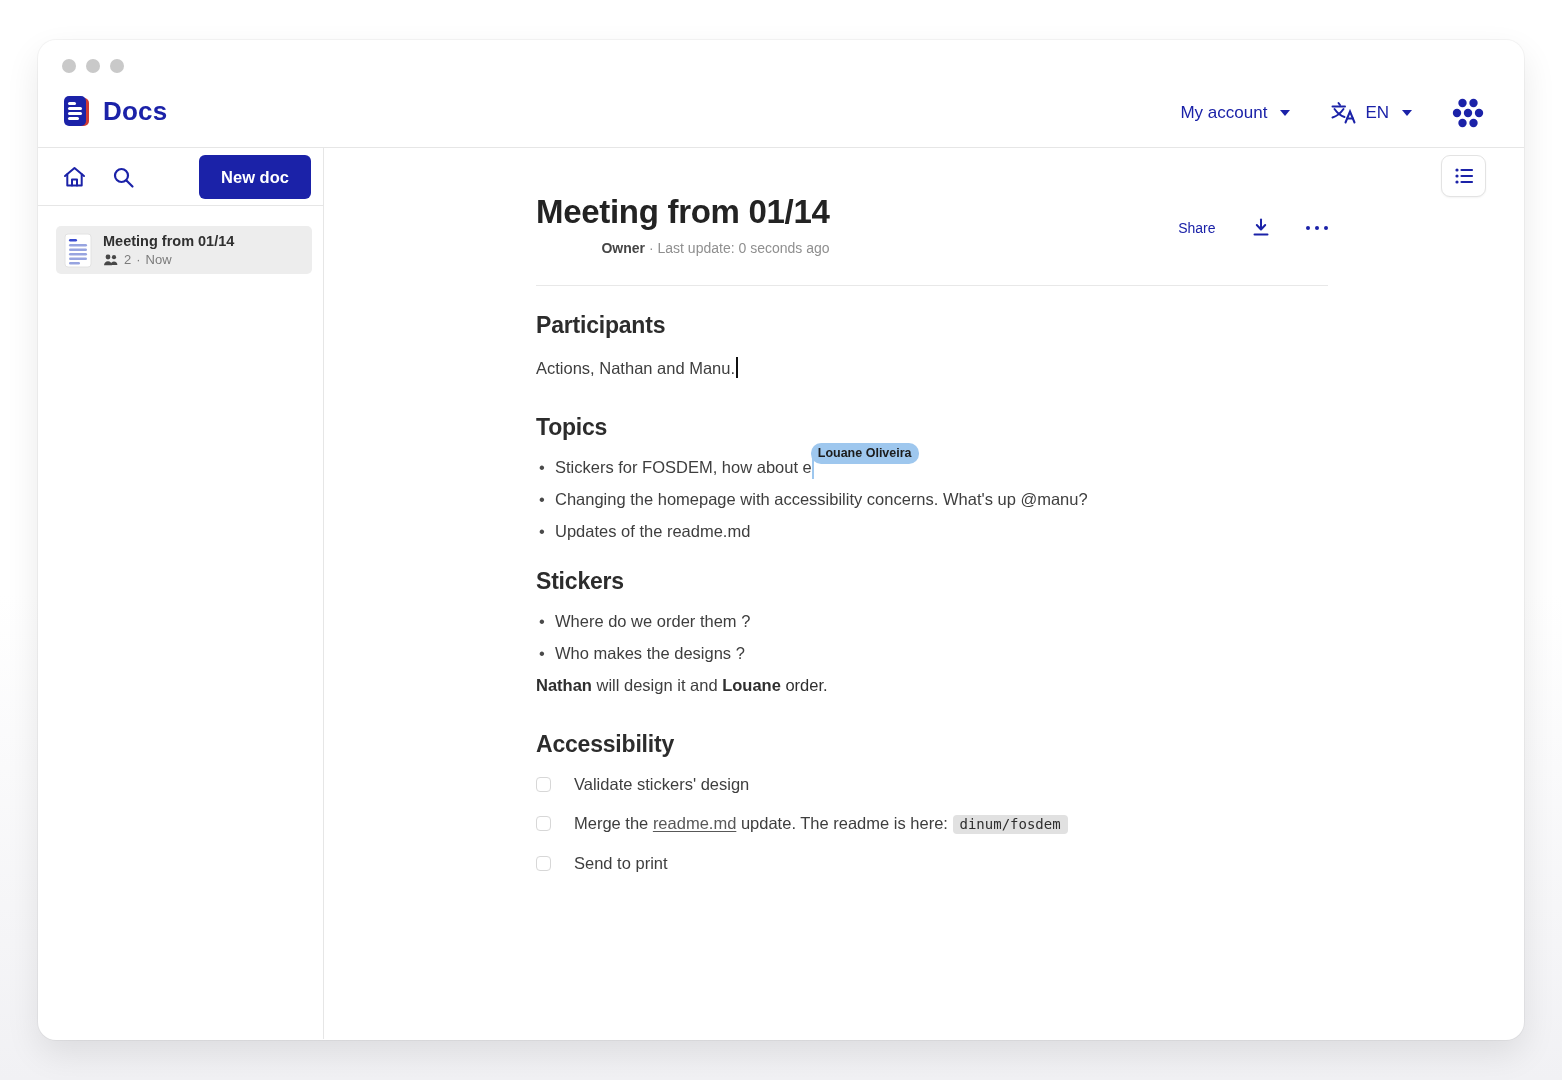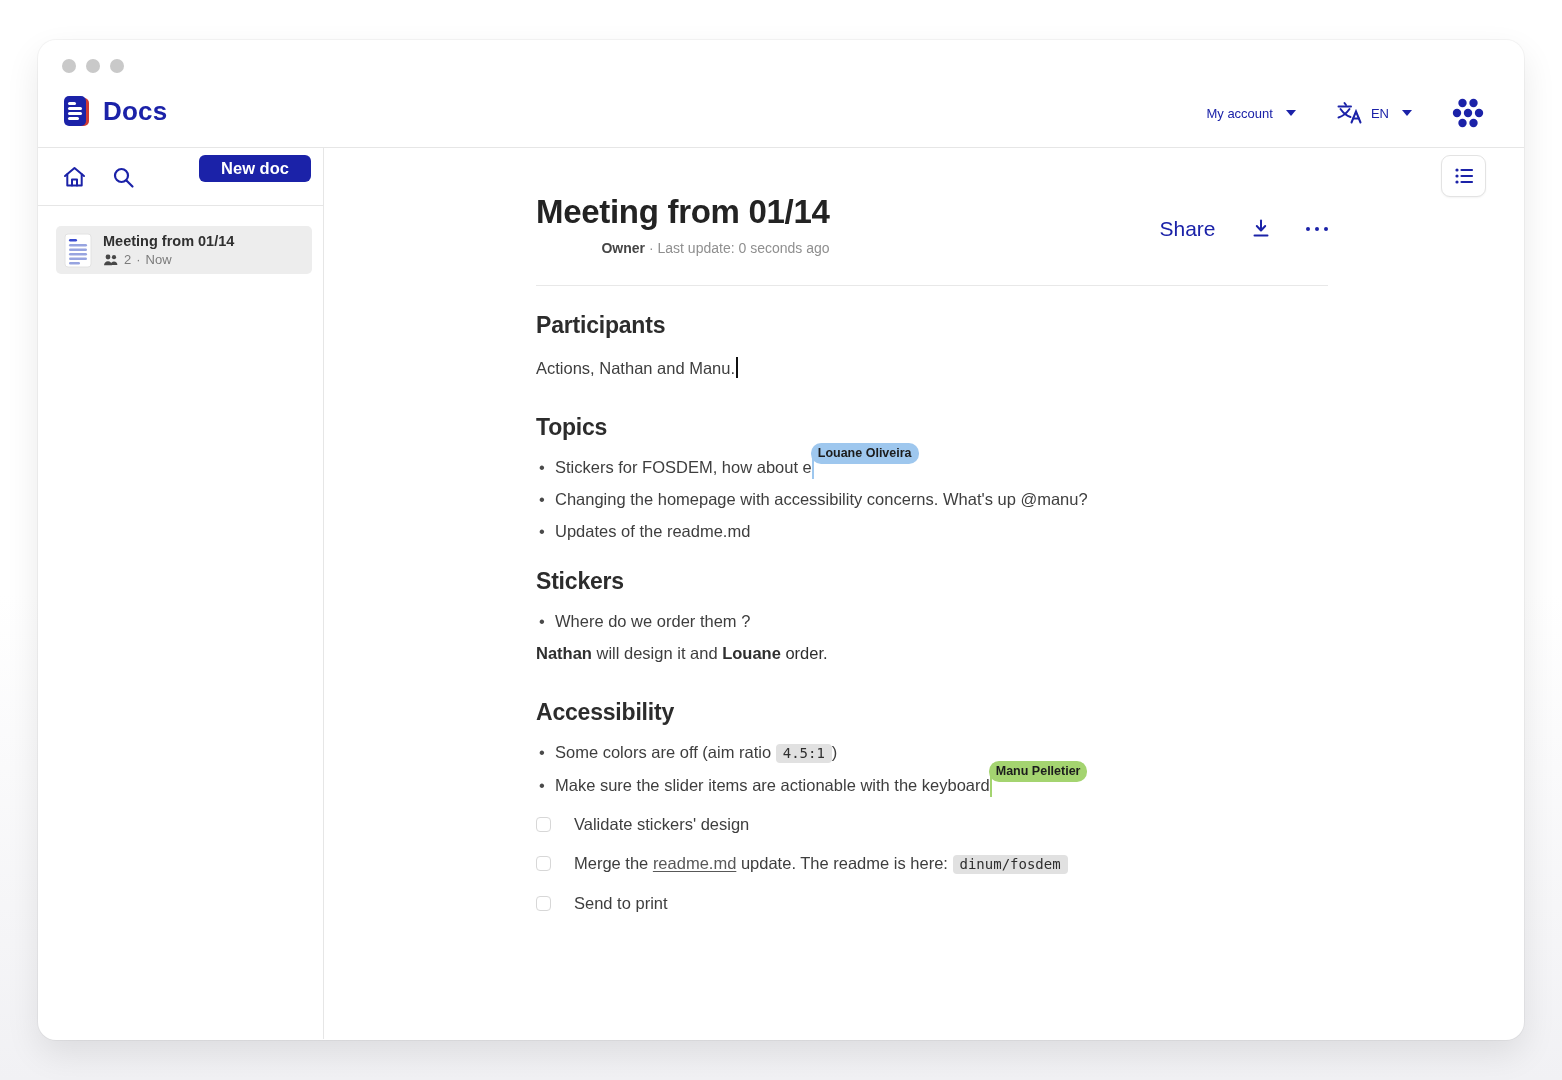--- a/index.html
+++ b/index.html
@@ -28,49 +28,49 @@
     overflow:hidden;
   }
   
   .app-header{position:relative;height:108px;border-bottom:1px solid var(--border);}
   .win-dots{position:absolute;left:24px;top:19px;display:flex;gap:10px;}
   .win-dot{width:14px;height:14px;border-radius:50%;background:#c9c9c9;}
   .logo{position:absolute;left:24px;top:55px;display:flex;align-items:center;gap:11px;cursor:pointer;}
   .logo-text{font-size:26px;font-weight:bold;color:var(--brand);letter-spacing:.2px;}
   .header-right{position:absolute;right:40px;top:58px;display:flex;align-items:center;gap:40px;}
   .hdr-btn{display:flex;align-items:center;gap:9px;background:none;border:none;cursor:pointer;
-    color:var(--brand);font-family:inherit;font-size:13px;}
+    color:var(--brand);font-family:inherit;font-size:17px;}
   .caret{width:0;height:0;border-left:5px solid transparent;border-right:5px solid transparent;
     border-top:6px solid var(--brand);display:inline-block;margin-left:4px;}
   .apps-btn{background:none;border:none;cursor:pointer;display:flex;}
   
   .body-row{display:flex;height:891px;}
   .sidebar{width:286px;border-right:1px solid var(--border);flex:none;}
   .sidebar-toolbar{height:58px;border-bottom:1px solid var(--border);position:relative;}
   .icon-btn{position:absolute;background:none;border:none;cursor:pointer;display:flex;}
   .home-btn{left:24px;top:17px;}
   .search-btn{left:74px;top:18px;}
-  .new-doc{position:absolute;left:161px;top:7px;width:112px;height:27px;border:none;border-radius:6px;
+  .new-doc{position:absolute;left:161px;top:7px;width:112px;height:44px;border:none;border-radius:6px;
     background:var(--brand);color:#fff;font-family:inherit;font-size:16.5px;font-weight:bold;cursor:pointer;}
   .doc-item{margin:20px 14px 0 18px;width:256px;height:48px;background:var(--sidebar-selected);
     border-radius:5px;display:flex;align-items:center;padding:0 8px;gap:11px;cursor:pointer;}
   .doc-item-title{font-size:14.5px;font-weight:bold;color:#303030;line-height:17px;}
   .doc-item-meta{display:flex;align-items:center;gap:5px;font-size:13px;color:#7b7b7b;margin-top:2px;}
   
   .main{position:relative;flex:1;}
   .toc-btn{position:absolute;right:38px;top:7px;width:45px;height:42px;background:#fff;
     border:1px solid #e3e3e3;border-radius:9px;box-shadow:0 1px 2px rgba(0,0,0,.05);
     display:flex;align-items:center;justify-content:center;cursor:pointer;}
   .doc-canvas{position:absolute;left:212px;top:0;width:792px;}
   .doc-header{display:flex;justify-content:space-between;align-items:flex-start;margin-top:45px;}
   h1{font-size:33px;font-weight:bold;color:#232323;letter-spacing:-.3px;line-height:38px;}
   .doc-meta{margin-top:9px;font-size:14px;color:var(--muted);text-align:right;}
   .doc-meta .owner{font-weight:bold;color:#454545;}
   .doc-actions{display:flex;align-items:center;gap:34px;margin-top:24px;}
-  .share-btn{background:none;border:none;font-family:inherit;font-size:21px;font-weight:500;
+  .share-btn{background:none;border:none;font-family:inherit;font-size:14px;font-weight:500;
     color:var(--brand);cursor:pointer;}
   .dots3{display:flex;gap:4.5px;}
   .dots3 i{width:4.5px;height:4.5px;border-radius:50%;background:var(--brand);}
   .divider{border:none;border-top:1px solid #e8e8e8;margin-top:29px;}
   h2{font-size:23px;font-weight:bold;color:var(--heading);letter-spacing:-.2px;}
   .h2-participants{margin-top:26px;}
   .h2-gap{margin-top:33px;}
   .para{margin-top:16px;font-size:16.5px;line-height:26px;color:var(--text);}
   ul.doc-list-ul{list-style:none;margin-top:13px;}
   ul.doc-list-ul li{position:relative;padding-left:19px;font-size:16.5px;line-height:26px;
@@ -248,28 +248,25 @@
         <h2 class="h2-gap">Topics</h2>
         <ul class="doc-list-ul">
           <li><span>Stickers for FOSDEM, how about e</span><span class="collab blue"><span class="collab-label">Louane Oliveira</span></span></li>
           <li><span>Changing the homepage with accessibility concerns. What's up @manu?</span></li>
           <li><span>Updates of the readme.md</span></li>
         </ul>
 
         <h2 class="h2-gap" style="margin-top:24px">Stickers</h2>
         <ul class="doc-list-ul">
           <li><span>Where do we order them ?</span></li>
+          <li><span>Who makes the designs ?</span></li>
         </ul>
         <p class="note"><b>Nathan</b><span> will design it and </span><b>Louane</b><b style="font-weight:normal"> order.</b></p>
 
         <h2 class="h2-gap">Accessibility</h2>
-        <ul class="doc-list-ul">
-          <li><span>Some colors are off (aim ratio </span><code class="chip">4.5:1</code><span>)</span></li>
-          <li><span>Make sure the slider items are actionable with the keyboard</span><span class="collab green"><span class="collab-label">Manu Pelletier</span></span></li>
-        </ul>
 
         <div class="task">
           <span class="checkbox"></span>
           <span>Validate stickers' design</span>
         </div>
         <div class="task">
           <span class="checkbox"></span>
           <span><span>Merge the </span><a class="doc-link">readme.md</a><span> update. The readme is here: </span><code class="chip">dinum/fosdem</code></span>
         </div>
         <div class="task">

